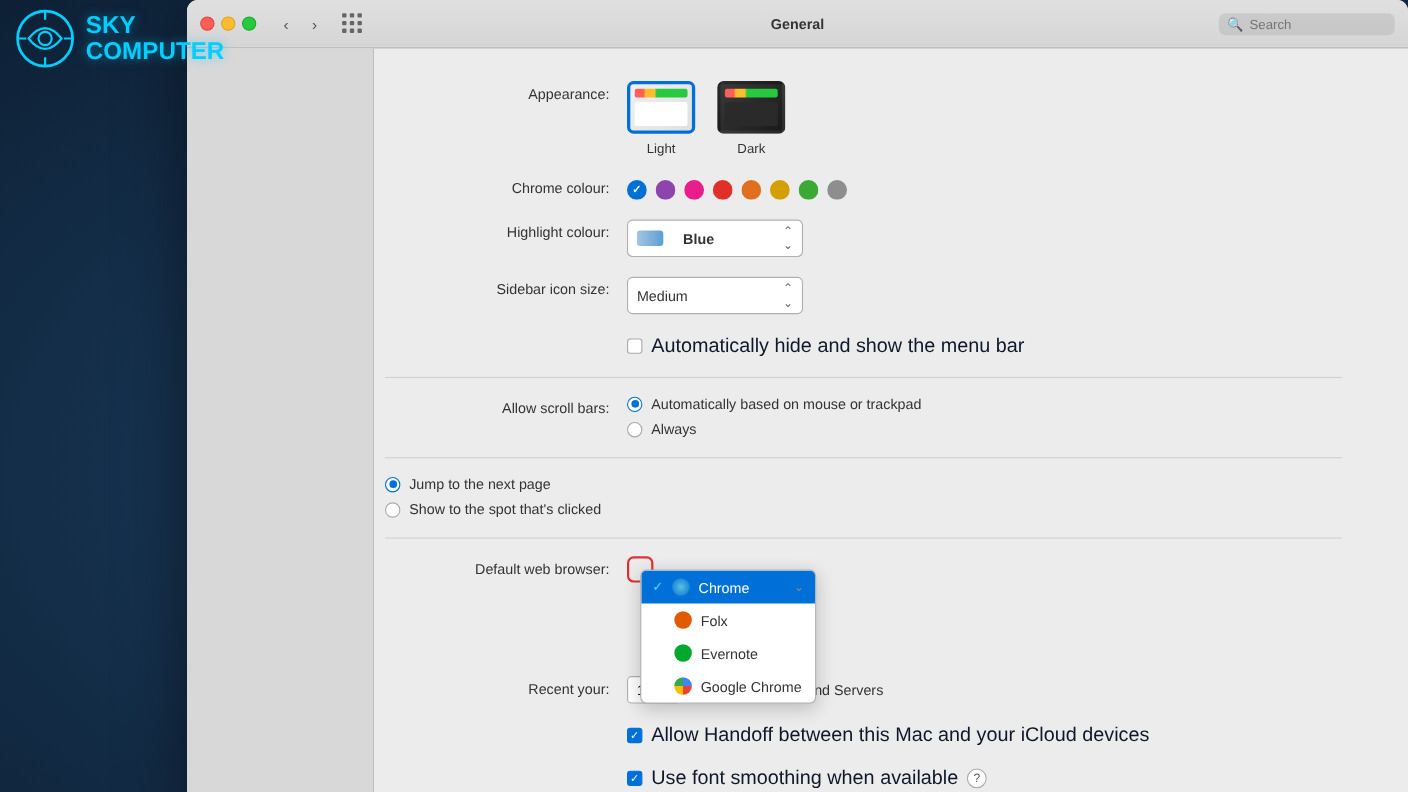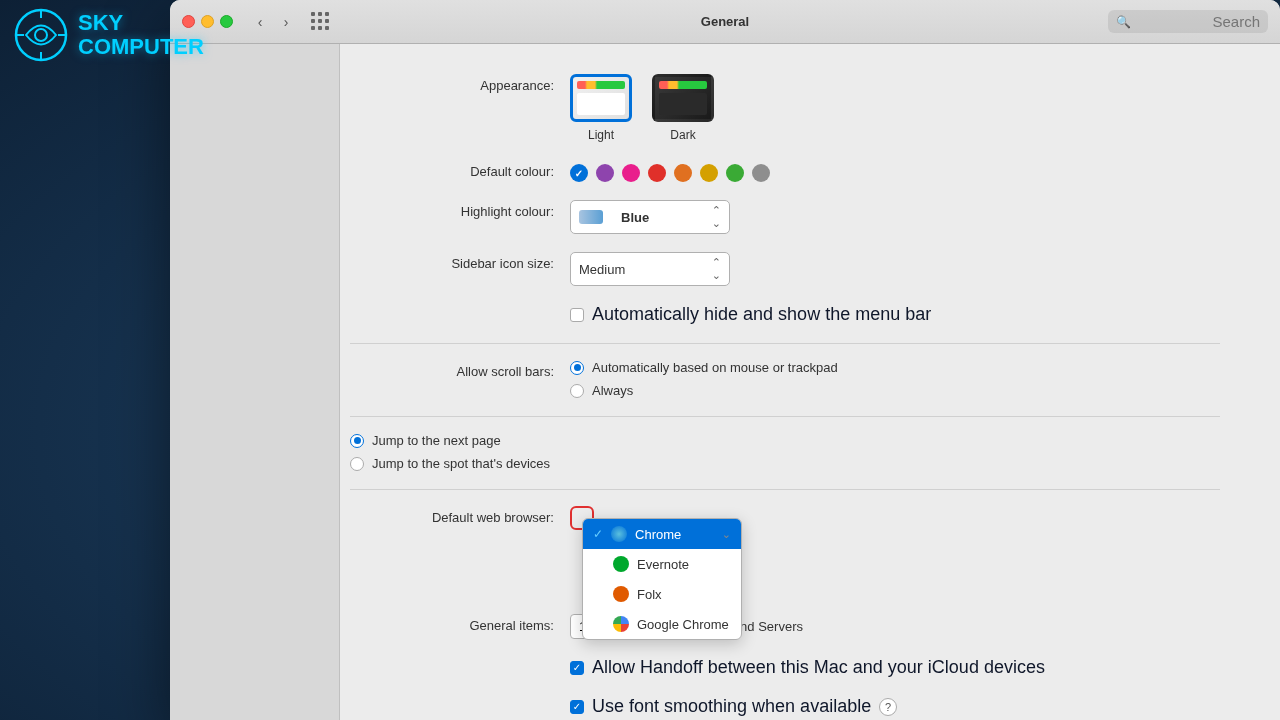--- a/index.html
+++ b/index.html
@@ -157,25 +157,24 @@
       align-items: center;
       background: rgba(0,0,0,0.08);
       border-radius: 6px;
       padding: 3px 8px;
       gap: 5px;
       width: 160px;
     }
     .search-bar input {
       border: none;
       background: transparent;
-      font-size: 15px;
+      font-size: 12px;
       outline: none;
       color: #555;
       width: 100%;
-      text-align: right;
     }
 
     
     .content {
       padding: 30px 60px 30px 180px;
       overflow-y: auto;
       height: calc(100% - 44px);
       position: relative;
     }
 
@@ -583,21 +582,21 @@
           </div>
           <div class="appearance-option">
             <div class="appearance-thumb thumb-dark"></div>
             <span class="appearance-label">Dark</span>
           </div>
         </div>
       </div>
     </div>
 
     <div class="settings-row">
-      <div class="settings-label">Default colour:</div>
+      <div class="settings-label">Chrome colour:</div>
       <div class="settings-control">
         <div class="accent-colors">
           <div class="accent-dot selected" style="background:#0070d9;"></div>
           <div class="accent-dot" style="background:#8e44ad;"></div>
           <div class="accent-dot" style="background:#e91e8c;"></div>
           <div class="accent-dot" style="background:#e0302a;"></div>
           <div class="accent-dot" style="background:#e07020;"></div>
           <div class="accent-dot" style="background:#d4a000;"></div>
           <div class="accent-dot" style="background:#3aaa35;"></div>
           <div class="accent-dot" style="background:#8e8e8e;"></div>
@@ -660,21 +659,21 @@
 
     <div class="settings-row">
       <div class="settings-control">
         <div class="radio-group">
           <div class="radio-row">
             <div class="radio selected"></div>
             <span class="radio-label">Jump to the next page</span>
           </div>
           <div class="radio-row">
             <div class="radio"></div>
-            <span class="radio-label">Jump to the spot that's devices</span>
+            <span class="radio-label">Show to the spot that's clicked</span>
           </div>
         </div>
       </div>
     </div>
 
     <div class="divider"></div>
 
     <div class="settings-row">
       <div class="settings-label">Default web browser:</div>
       <div class="settings-control">
@@ -683,41 +682,41 @@
 
             <div class="dropdown-menu">
               <div class="dropdown-menu-item active">
                 <span style="color:#6cf;font-size:12px;">✓</span>
                 <div class="menu-item-icon icon-safari"></div>
                 <span>Chrome</span>
                 <span class="menu-item-arrow">⌄</span>
               </div>
               <div class="dropdown-menu-item">
                 <span style="width:12px;"></span>
-                <div class="menu-item-icon icon-evernote"></div>
-                <span>Evernote</span>
+                <div class="menu-item-icon icon-folx"></div>
+                <span>Folx</span>
               </div>
               <div class="dropdown-menu-item">
                 <span style="width:12px;"></span>
-                <div class="menu-item-icon icon-folx"></div>
-                <span>Folx</span>
+                <div class="menu-item-icon icon-evernote"></div>
+                <span>Evernote</span>
               </div>
               <div class="dropdown-menu-item">
                 <span style="width:12px;"></span>
                 <div class="menu-item-icon icon-chrome"></div>
                 <span>Google Chrome</span>
               </div>
             </div>
           </div>
         </div>
       </div>
     </div>
 
     <div class="settings-row" style="margin-top:80px;">
-      <div class="settings-label">General items:</div>
+      <div class="settings-label">Recent your:</div>
       <div class="settings-control">
         <div class="recent-items-control">
           <div class="stepper">
             <div class="stepper-value">10</div>
             <div class="stepper-btns">
               <div class="stepper-btn">▲</div>
               <div class="stepper-btn">▼</div>
             </div>
           </div>
           <span style="font-size:13px;color:#333;">Documents, Apps and Servers</span>

